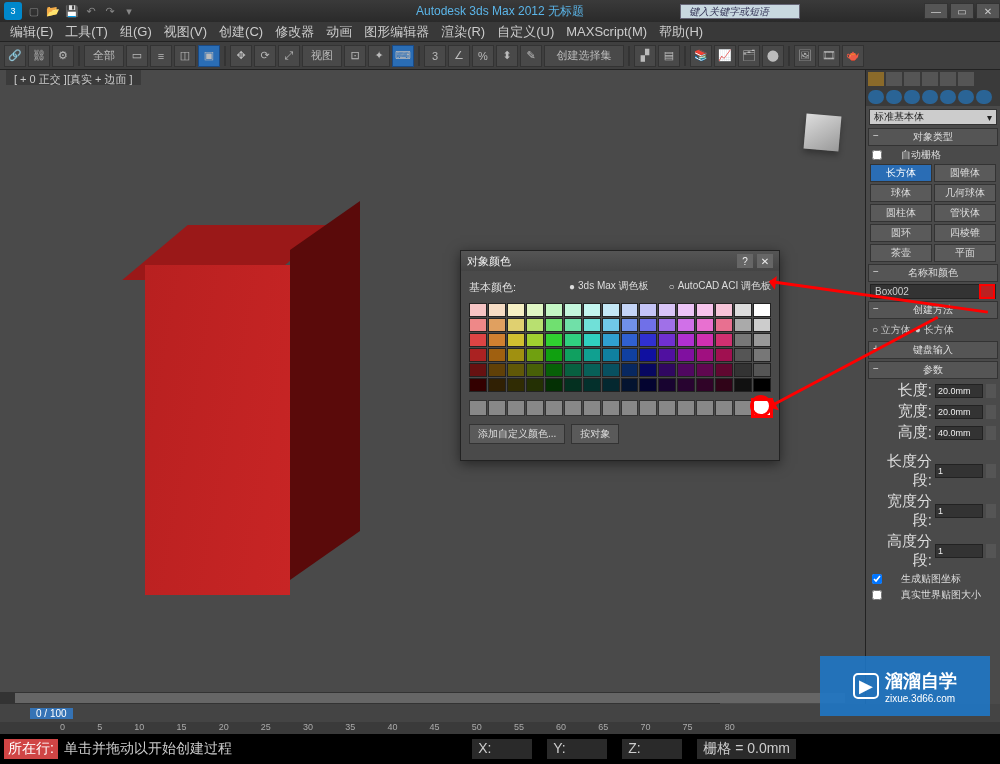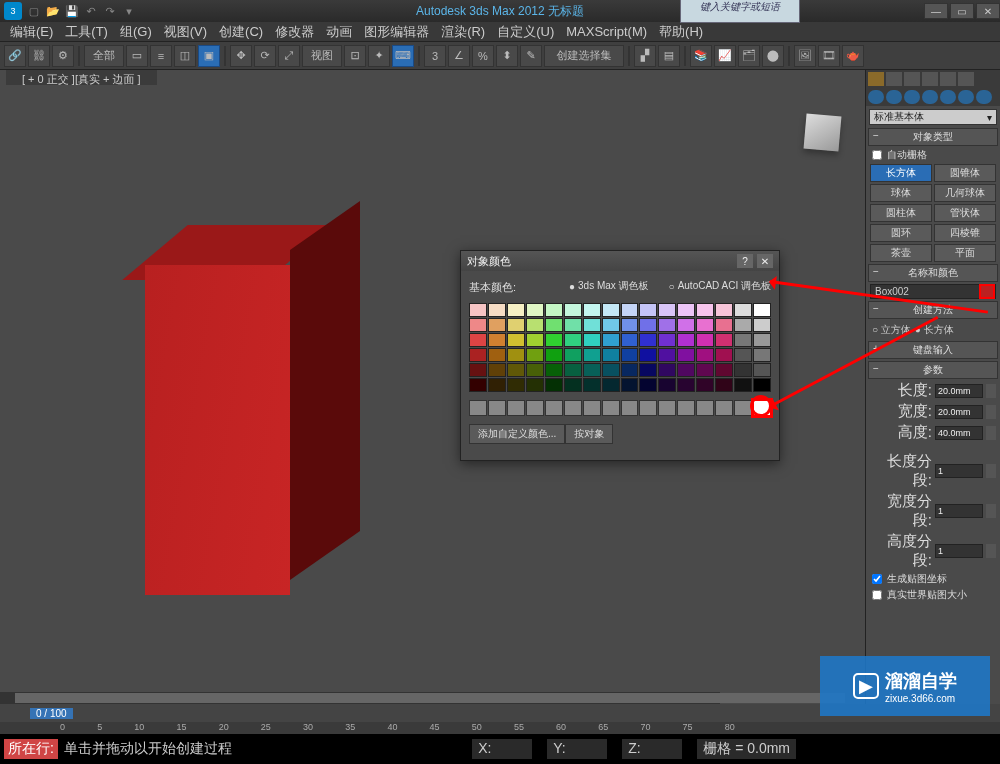--- a/index.html
+++ b/index.html
@@ -4,38 +4,38 @@
 <style>
 * { margin: 0; padding: 0; box-sizing: border-box; font-family: "Microsoft YaHei", sans-serif; }
 body { width: 1000px; height: 764px; background: #404040; overflow: hidden; position: relative; font-size: 11px; color: #ccc; }
 
 
 .titlebar { height: 22px; background: linear-gradient(#3a3a3a,#2a2a2a); display: flex; align-items: center; padding: 0 4px; position: relative; }
 .titlebar .logo { width: 18px; height: 18px; background: #0088cc; border-radius: 3px; margin-right: 4px; display:flex;align-items:center;justify-content:center;color:#fff;font-size:9px; }
 .titlebar .qat { display: flex; gap: 3px; }
 .titlebar .qat span { width: 16px; height: 16px; display:inline-flex;align-items:center;justify-content:center; color:#888;}
 .titlebar .title { position:absolute; left:50%; transform:translateX(-50%); color: #5bb5e8; font-size: 12px; }
-.titlebar .search { position:absolute; right: 200px; width: 120px; height: 24px; background: #c8d8e0; border:1px solid #667; font-size:10px; padding:0 19px; color:#335; font-style:italic;}
+.titlebar .search { position:absolute; right: 200px; width: 120px; height: 15px; background: #c8d8e0; border:1px solid #667; font-size:10px; padding:0 8px; color:#335; font-style:italic;}
 .titlebar .winbtns { position:absolute; right:0; display:flex; gap:2px;}
 .titlebar .winbtns span{ width:24px;height:16px;background:#555;display:inline-flex;align-items:center;justify-content:center;color:#ccc;font-size:10px;border:1px solid #333;}
 
 
 .menubar { height: 20px; background: #393939; display:flex; align-items:center; padding: 0 6px; gap: 4px; border-bottom:1px solid #222;}
 .menubar span { color: #ccc; font-size: 13px; padding: 2px 4px; cursor:default;}
 
 
 .toolbar { height: 28px; background: #3f3f3f; display:flex; align-items:center; padding: 0 4px; gap: 2px; border-bottom: 1px solid #222;}
 .tbtn { width: 22px; height: 22px; background: #494949; border:1px solid #333; display:inline-flex; align-items:center;justify-content:center; color:#bbb; font-size:11px;}
 .tbtn.active { background: #2a6db5; border-color:#1a4a85;}
 .tbtn.wide { width:auto; padding:0 6px; min-width:40px;}
 .tsep { width:2px; height:20px; background:#333; margin:0 2px;}
 
 
 .main { position:absolute; top:70px; left:0; right:135px; bottom:60px; background:#4a4a4a; }
-.viewport-label { position:absolute; top:0; left:6px; color:#ccc; font-size:11px; background:rgba(0,0,0,.2); padding:2px 16px;}
+.viewport-label { position:absolute; top:0; left:6px; color:#ccc; font-size:11px; background:rgba(0,0,0,.2); padding:2px 8px;}
 .viewport { position:absolute; inset:15px 0 0 0; background:#4a4a4a; }
 .cube3d { position:absolute; top:30px; right:25px; width:35px; height:35px; background:linear-gradient(145deg,#ddd,#999); transform:rotate(5deg); box-shadow:0 4px 6px rgba(0,0,0,.3);}
 
 
 .redbox { position:absolute; left:145px; top:140px; }
 .redbox .front { width:145px; height:330px; background:linear-gradient(100deg,#b82020 0%,#c82525 100%); position:absolute; top:40px; left:0; }
 .redbox .side { width:70px; height:330px; background:#5a0a0a; position:absolute; top:25px; left:145px; transform:skewY(-35deg); transform-origin:left top;}
 .redbox .top { width:145px; height:55px; background:#9a1818; position:absolute; top:0; left:10px; transform:skewX(-50deg);}
 
 
@@ -49,41 +49,41 @@
 .rp-section{margin:2px;}
 .rp-hdr{background:#555;color:#ddd;text-align:center;padding:1px;font-size:10px;border:1px solid #333;position:relative;}
 .rp-hdr .minus{position:absolute;left:4px;}
 .rp-row{display:flex;gap:2px;margin:2px;}
 .rp-btn{flex:1;background:#5a5a5a;color:#ddd;text-align:center;padding:1px;font-size:10px;border:1px solid #333;}
 .rp-btn.active{background:#2a6db5;color:#fff;}
 .rp-field{display:flex;align-items:center;margin:2px;gap:3px;}
 .rp-field label{flex:1;text-align:right;color:#ddd;font-size:15px;}
 .rp-field .inp{width:48px;height:14px;background:#333;color:#eee;padding:0 2px;font-size:9px;display:flex;align-items:center;border:1px solid #222;}
 .rp-field .spin{width:10px;height:14px;background:#555;display:flex;flex-direction:column;}
-.rp-check{display:flex;align-items:center;gap:5px;margin:2px 4px;color:#ddd;font-size:10px;}
+.rp-check{display:flex;align-items:center;gap:19px;margin:2px 4px;color:#ddd;font-size:10px;}
 .rp-check input{width:10px;height:10px;}
 .rp-nameinput{margin:2px;height:15px;background:#333;color:#ccc;padding:1px 4px;font-size:10px;border:1px solid #222;display:flex;align-items:center;position:relative;}
 .rp-colorswatch{position:absolute;right:0;width:16px;height:15px;background:#bb2020;border:2px solid #f00;}
 .rp-radio{display:flex;gap:4px;margin:4px;font-size:10px;}
 
 
 .dialog{position:absolute;left:460px;top:250px;width:320px;background:#4a4a4a;border:1px solid #222;box-shadow:0 3px 12px rgba(0,0,0,.5);}
 .dlg-title{height:20px;background:linear-gradient(#555,#444);display:flex;align-items:center;padding:0 6px;color:#eee;justify-content:space-between;}
 .dlg-title .btns{display:flex;gap:4px;}
 .dlg-title .btns span{width:16px;height:14px;background:#666;display:inline-flex;align-items:center;justify-content:center;font-size:10px;}
 .dlg-body{padding:8px;}
 .dlg-label{color:#ddd;font-size:11px;margin-bottom:4px;display:block;}
 .dlg-radiorow{display:flex;gap:20px;margin-bottom:6px;}
 .dlg-radio{display:flex;align-items:center;gap:3px;font-size:10px;color:#ddd;}
 .palette{display:grid;grid-template-columns:repeat(16,1fr);gap:1px;margin-bottom:8px;}
 .palette span{height:14px;border:1px solid #222;}
 .custompal{display:grid;grid-template-columns:repeat(16,1fr);gap:1px;margin-bottom:8px;}
 .custompal span{height:16px;background:#888;border:1px solid #333;}
 .custompal span:last-child{background:#fff;outline:3px solid #f00;outline-offset:-1px;}
-.dlg-btnrow{display:flex;margin-bottom:8px;}
+.dlg-btnrow{display:flex;gap:6px;margin-bottom:8px;}
 .dlg-btn{background:#5a5a5a;border:1px solid #333;padding:2px 8px;color:#ddd;font-size:10px;}
 .dlg-bottom{display:flex;align-items:center;gap:8px;}
 .dlg-check{display:flex;align-items:center;gap:3px;font-size:10px;}
 .cur-color{width:40px;height:16px;background:#fff;border:1px solid #333;}
 
 
 .arrow1{position:absolute;left:770px;top:280px;width:220px;height:3px;background:#f00;transform:rotate(8deg);transform-origin:left center;pointer-events:none;}
 .arrow1::before{content:'';position:absolute;left:-8px;top:-5px;border:7px solid transparent;border-right-color:#f00;}
 .arrow2{position:absolute;left:770px;top:405px;width:190px;height:3px;background:#f00;transform:rotate(-28deg);transform-origin:left center;pointer-events:none;}
 .arrow2::before{content:'';position:absolute;left:-8px;top:-5px;border:7px solid transparent;border-right-color:#f00;}

